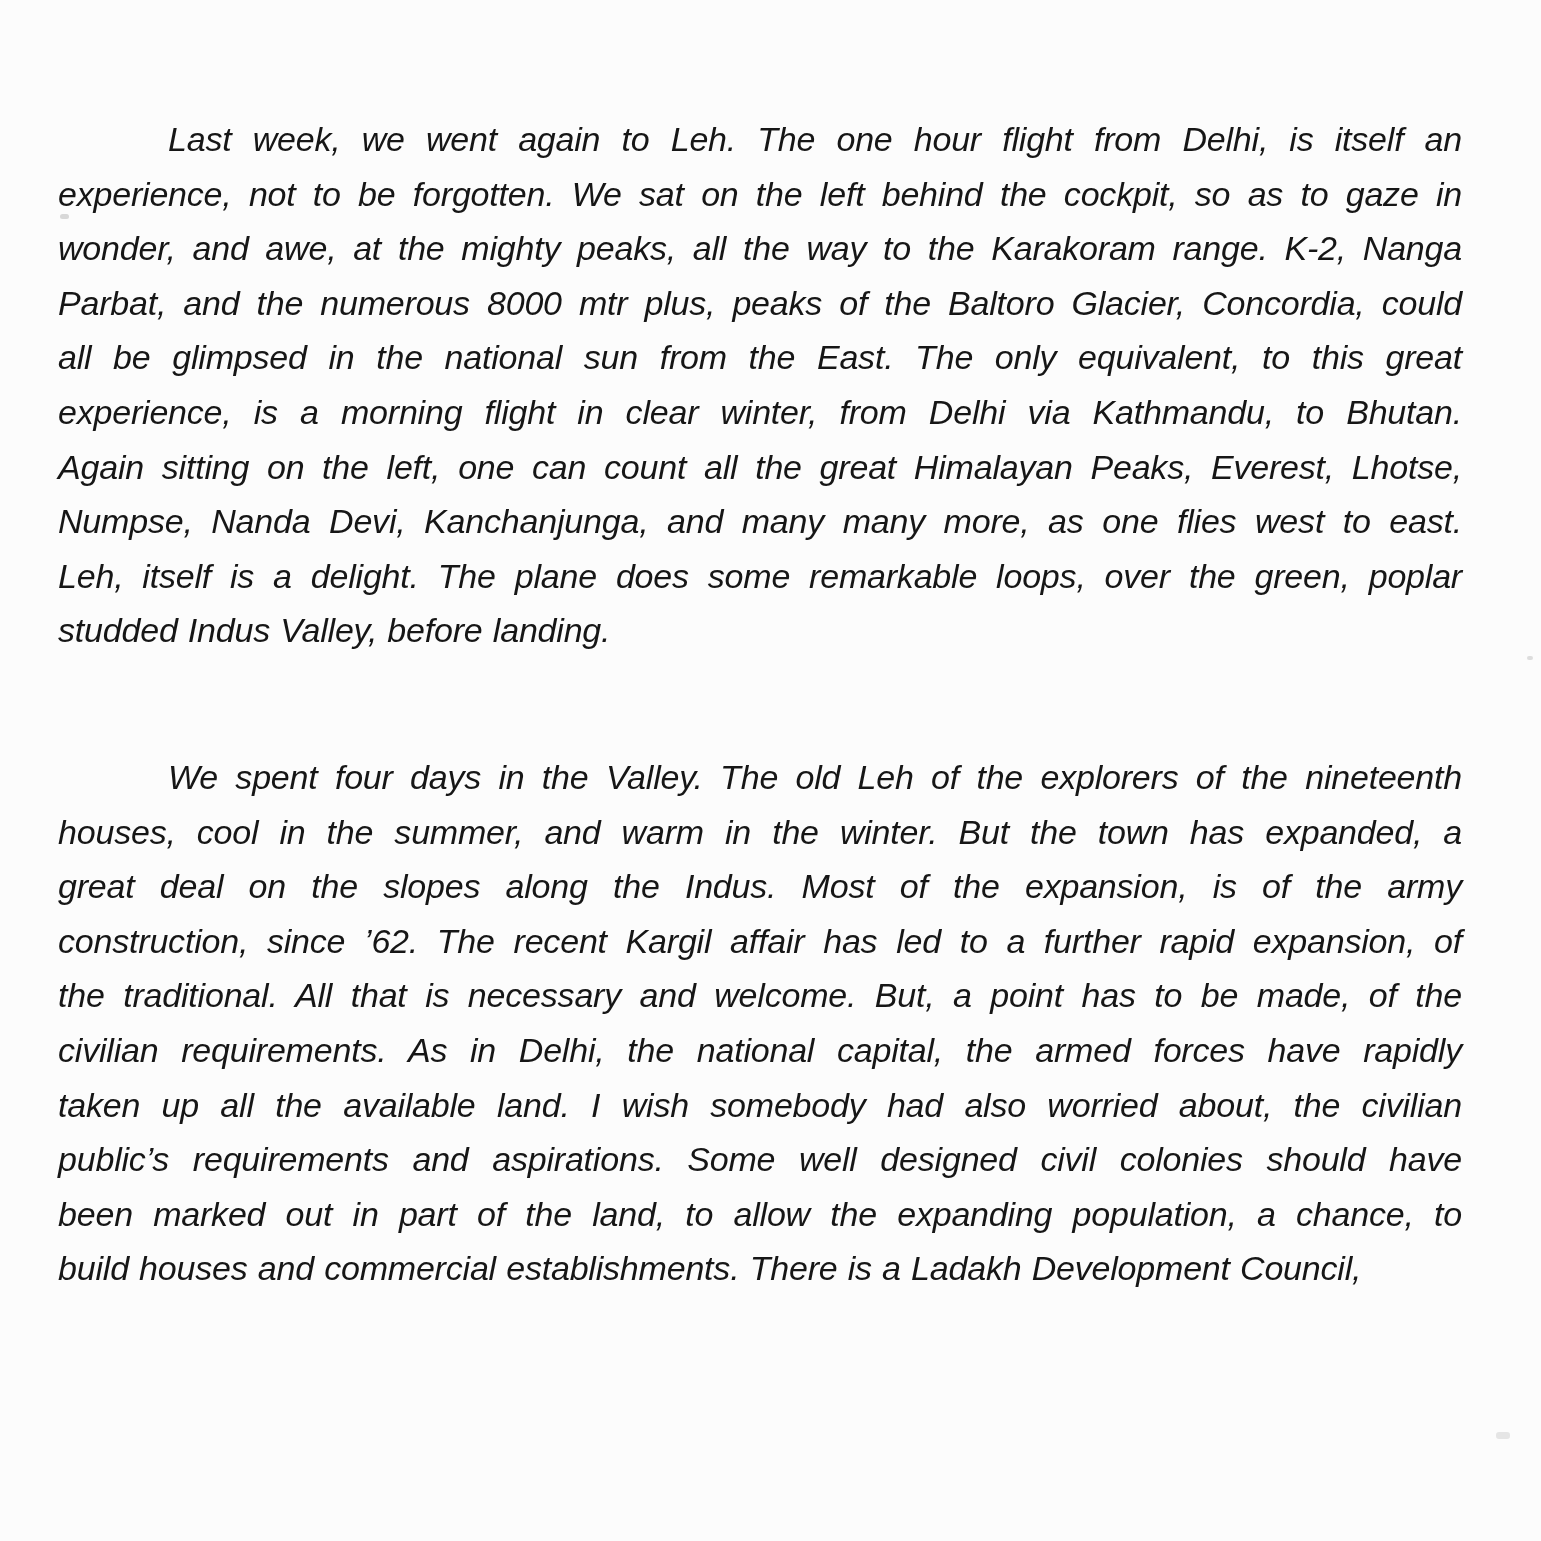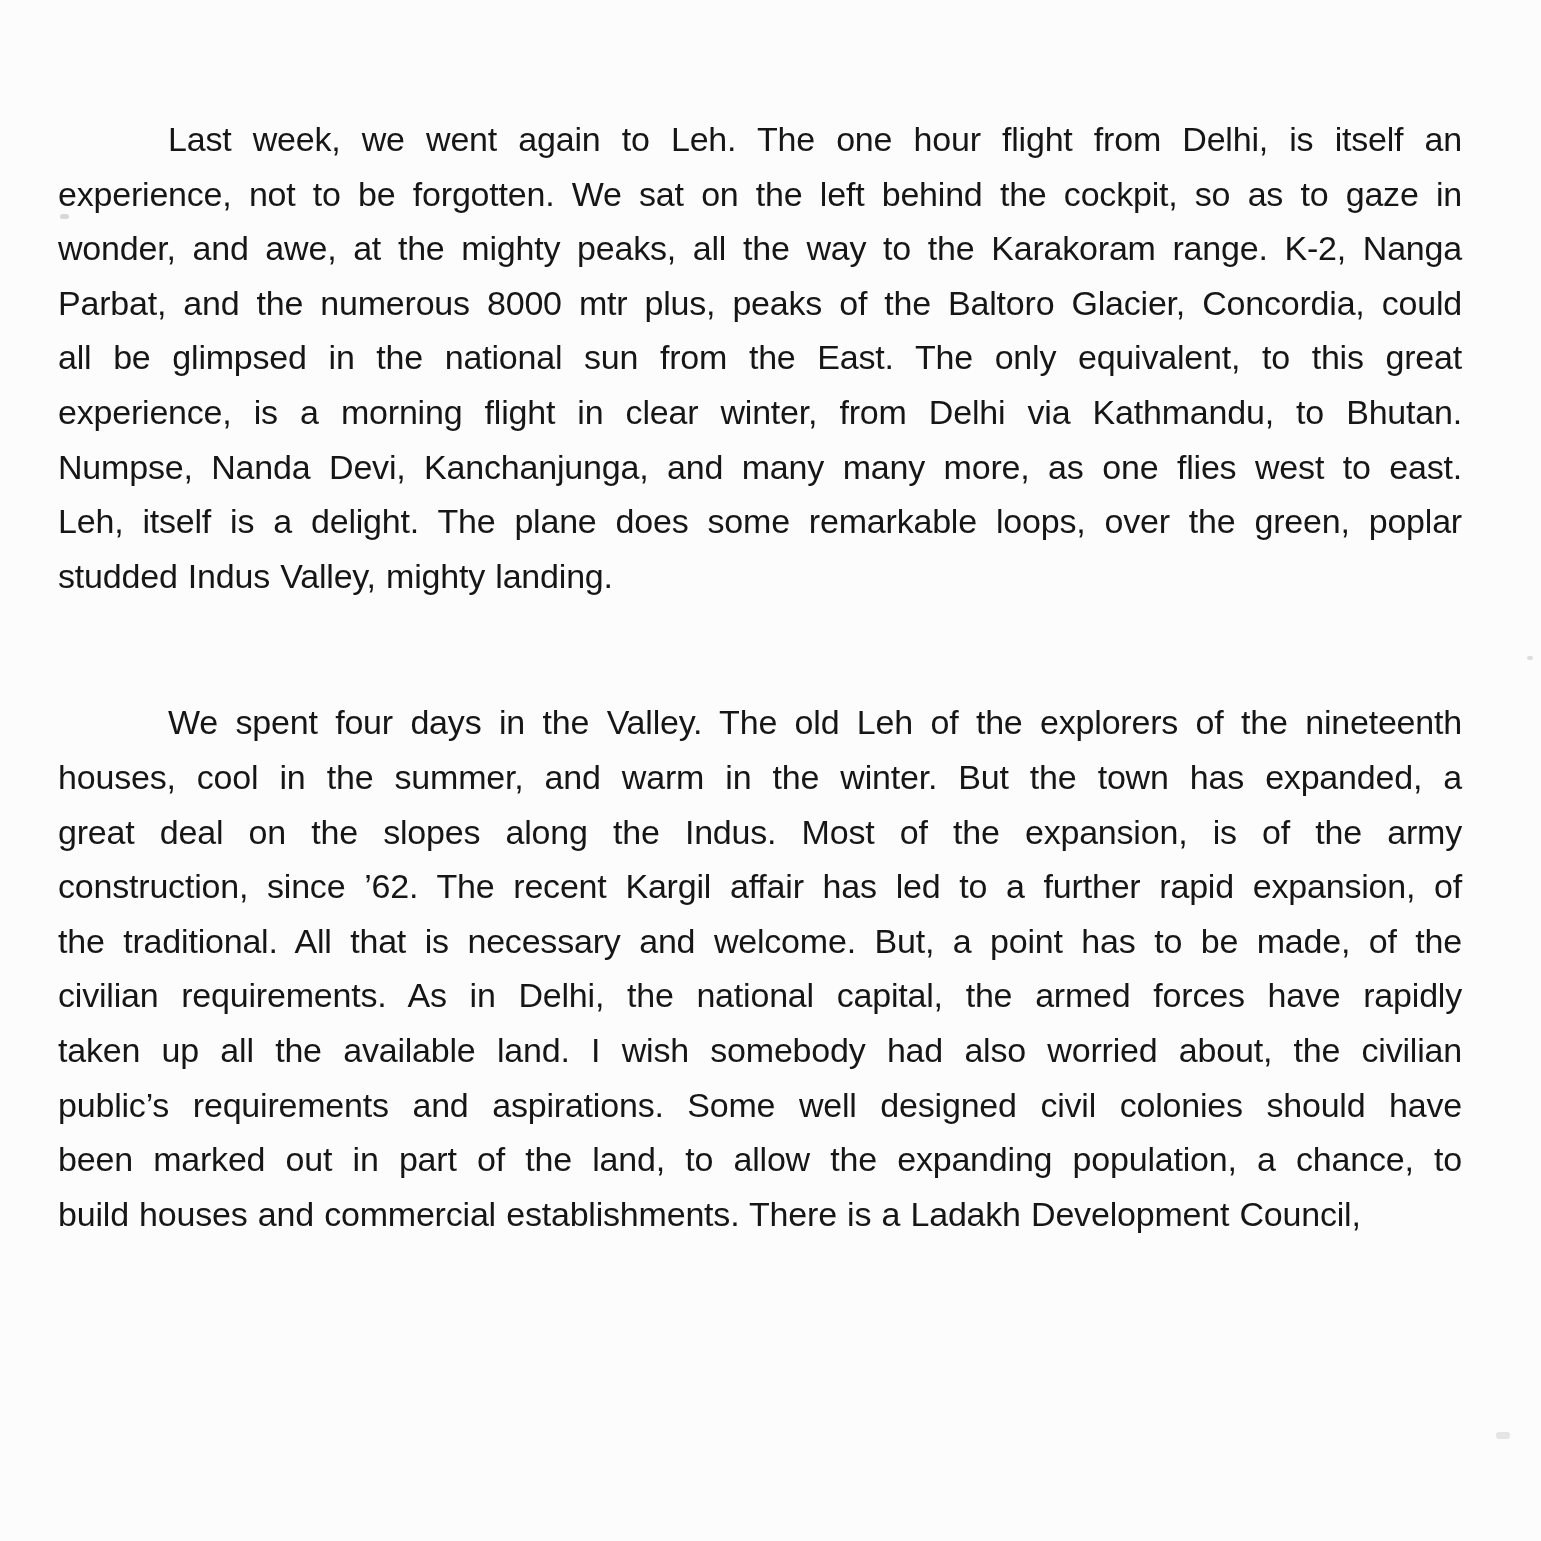--- a/index.html
+++ b/index.html
@@ -30,20 +30,21 @@
     letter-spacing: -0.2px;
     word-spacing: 1px;
   }
   .para + .para {
     margin-top: 92px;
   }
   .line {
     text-align: justify;
     text-align-last: justify;
     min-height: 54.6px;
+    font-style: italic;
   }
   .line.first {
     text-indent: 110px;
   }
   .line.last {
     text-align-last: left;
   }
   .scan-artifact {
     position: absolute;
     background: #b9b9b9;
@@ -60,23 +61,24 @@
 
   <div class="text-block">
 
     <div class="para">
       <div class="line first">Last week, we went again to Leh.  The one hour flight from Delhi, is itself an</div>
       <div class="line">experience, not to be forgotten.  We sat on the left behind the cockpit, so as to gaze in</div>
       <div class="line">wonder, and awe, at the mighty peaks, all the way to the Karakoram range.  K-2, Nanga</div>
       <div class="line">Parbat, and the numerous 8000 mtr plus, peaks of the Baltoro Glacier, Concordia, could</div>
       <div class="line">all be glimpsed in the national sun from the East.  The only equivalent, to this great</div>
       <div class="line">experience, is a morning flight in clear winter, from Delhi via Kathmandu, to Bhutan.</div>
+      <div class="line">Again sitting on the left, one can count all the great Himalayan Peaks, Everest, Lhotse,</div>
       <div class="line">Numpse, Nanda Devi, Kanchanjunga, and many many more, as one flies west to east.</div>
       <div class="line">Leh, itself is a delight.  The plane does some remarkable loops, over the green, poplar</div>
-      <div class="line last">studded Indus Valley, mighty landing.</div>
+      <div class="line last">studded Indus Valley, before landing.</div>
     </div>
 
     <div class="para">
       <div class="line first">We spent four days in the Valley.  The old Leh of the explorers of the nineteenth</div>
       <div class="line">houses, cool in the summer, and warm in the winter.  But the town has expanded, a</div>
       <div class="line">great deal on the slopes along the Indus.  Most of the expansion, is of the army</div>
       <div class="line">construction, since ’62.  The recent Kargil affair has led to a further rapid expansion, of</div>
       <div class="line">the traditional.  All that is necessary and welcome.  But, a point has to be made, of the</div>
       <div class="line">civilian requirements.  As in Delhi, the national capital, the armed forces have rapidly</div>
       <div class="line">taken up all the available land.  I wish somebody had also worried about, the civilian</div>

